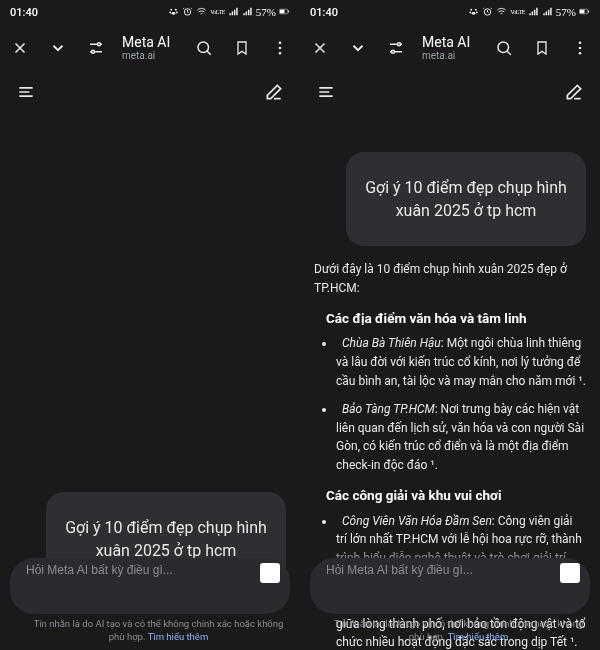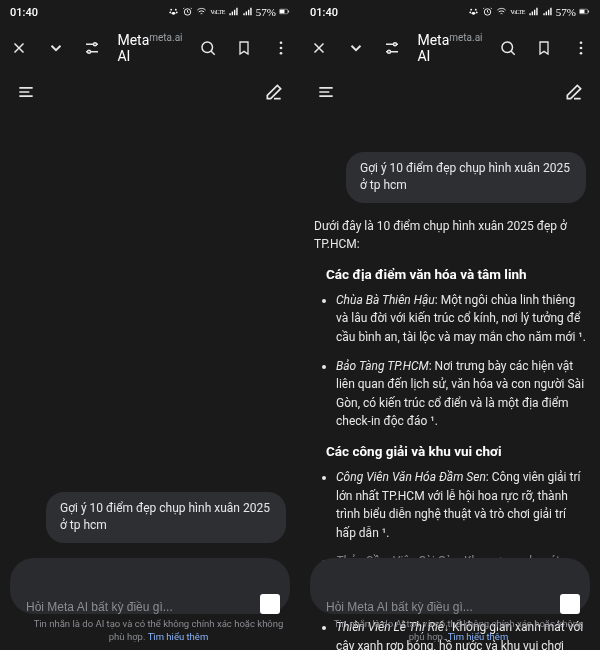--- a/index.html
+++ b/index.html
@@ -35,21 +35,21 @@
   .status-right { display: flex; align-items: center; gap: 3px; font-family: Liberation Serif, serif; }
   .status-right svg, .status-right span.ico { width: 11px; height: 11px; }
   
   .app-bar {
     height: 48px;
     display: flex;
     align-items: center;
     padding: 0 8px;
     gap: 14px;
   }
-  .app-bar .title-block { flex: 1; display: flex; flex-direction: row; line-height: 1.15; }
+  .app-bar .title-block { flex: 1; display: flex; flex-direction: column; line-height: 1.15; }
   .app-title { font-size: 14px; color: #fff; }
   .app-sub { font-size: 10px; color: #9aa0a6; }
   .icon-btn {
     width: 24px; height: 24px;
     display: flex; align-items: center; justify-content: center;
     color: #e8e8e8;
     cursor: pointer;
   }
   
   .sec-bar {
@@ -63,29 +63,30 @@
   .content {
     flex: 1;
     overflow: hidden;
     padding: 0 14px;
     position: relative;
   }
   .spacer-large { height: 380px; }
   .user-bubble {
     background: #2e2f33;
     border-radius: 18px;
-    padding: 8px 14px;
-    font-size: 12px;
+    padding: 24px 14px;
+    font-size: 16px;
     line-height: 1.45;
     color: #e8e8e8;
     margin-left: 10px;
     margin-bottom: 14px;
     float: right;
     clear: both;
     max-width: 240px;
+    text-align: center;
   }
   .pane2-bubble-wrap { display:flex; justify-content:flex-end; margin: 40px 0 14px 0;}
   .searching {
     clear: both;
     display: flex;
     align-items: center;
     gap: 8px;
     font-size: 12px;
     color: #e8e8e8;
     margin-top: 10px;
@@ -101,31 +102,31 @@
   .ai-text { font-size: 12px; line-height: 1.55; color: #e8e8e8; clear: both; }
   .ai-intro { margin-bottom: 10px; }
   .ai-heading {
     font-size: 13.5px;
     font-weight: 700;
     color: #fff;
     margin: 10px 0 6px 12px;
   }
   .ai-list { list-style: disc; padding-left: 22px; }
   .ai-list li { margin-bottom: 10px; }
-  .ai-list li em { font-style: italic; }
+  .ai-list li em { font-style: italic; margin-left: 6px; }
   
   .input-bar {
     position: absolute;
     bottom: 36px;
     left: 10px; right: 10px;
     background: #2a2b2f;
     border-radius: 24px;
     height: 56px;
     display: flex;
-    align-items: flex-end;
+    align-items: flex-start;
     padding: 5px 10px 0 16px;
   }
   .input-bar input {
     flex: 1;
     background: transparent;
     border: none;
     outline: none;
     color: #e8e8e8;
     font-size: 12px;
   }

